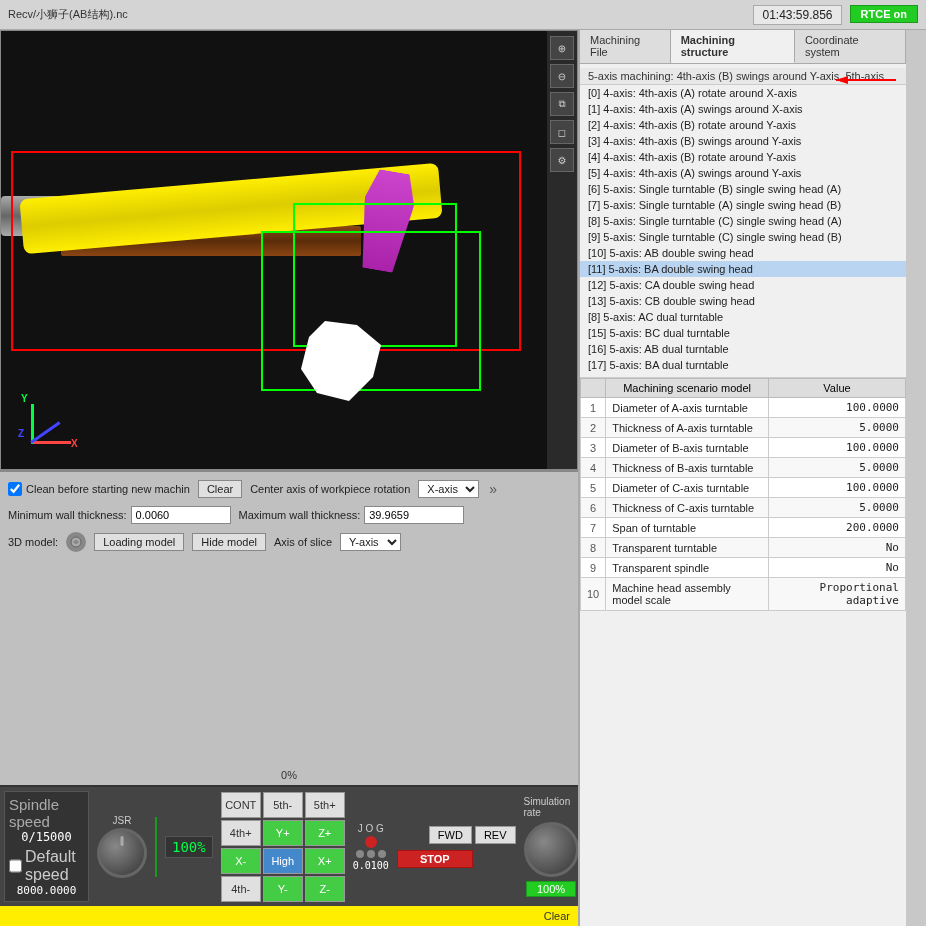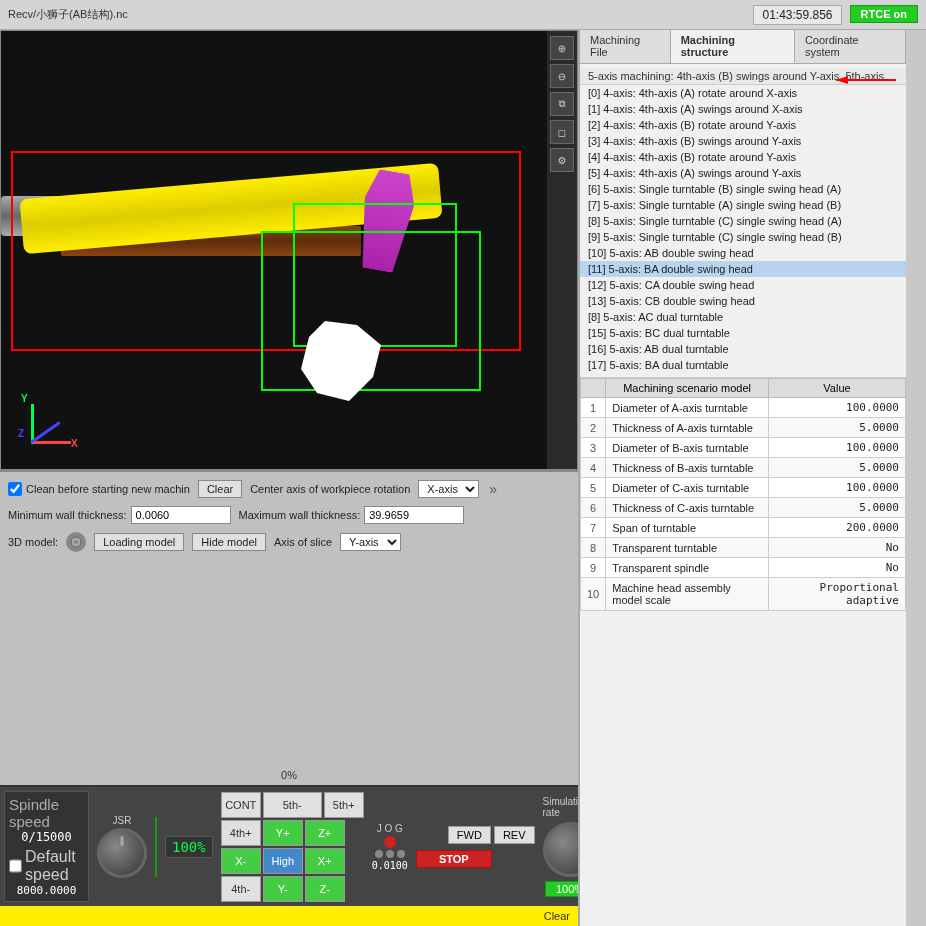--- a/index.html
+++ b/index.html
@@ -374,21 +374,21 @@
 
         <div class="green-bar"></div>
 
         <div style="display:flex;flex-direction:column;align-items:center;gap:2px;">
           <span class="pct-display">100%</span>
         </div>
 
         <div style="display:flex;flex-direction:column;gap:2px;">
           <div style="display:flex;gap:2px;">
             <button class="sim-btn" style="width:40px;">CONT</button>
-            <button class="sim-btn" style="width:59px;">5th-</button>
+            <button class="sim-btn" style="width:40px;">5th-</button>
             <button class="sim-btn" style="width:40px;">5th+</button>
           </div>
           <div style="display:flex;gap:2px;">
             <button class="sim-btn" style="width:40px;">4th+</button>
             <button class="sim-btn green" style="width:40px;">Y+</button>
             <button class="sim-btn green" style="width:40px;">Z+</button>
           </div>
           <div style="display:flex;gap:2px;">
             <button class="sim-btn green" style="width:40px;">X-</button>
             <button class="sim-btn blue" style="width:40px;">High</button>

